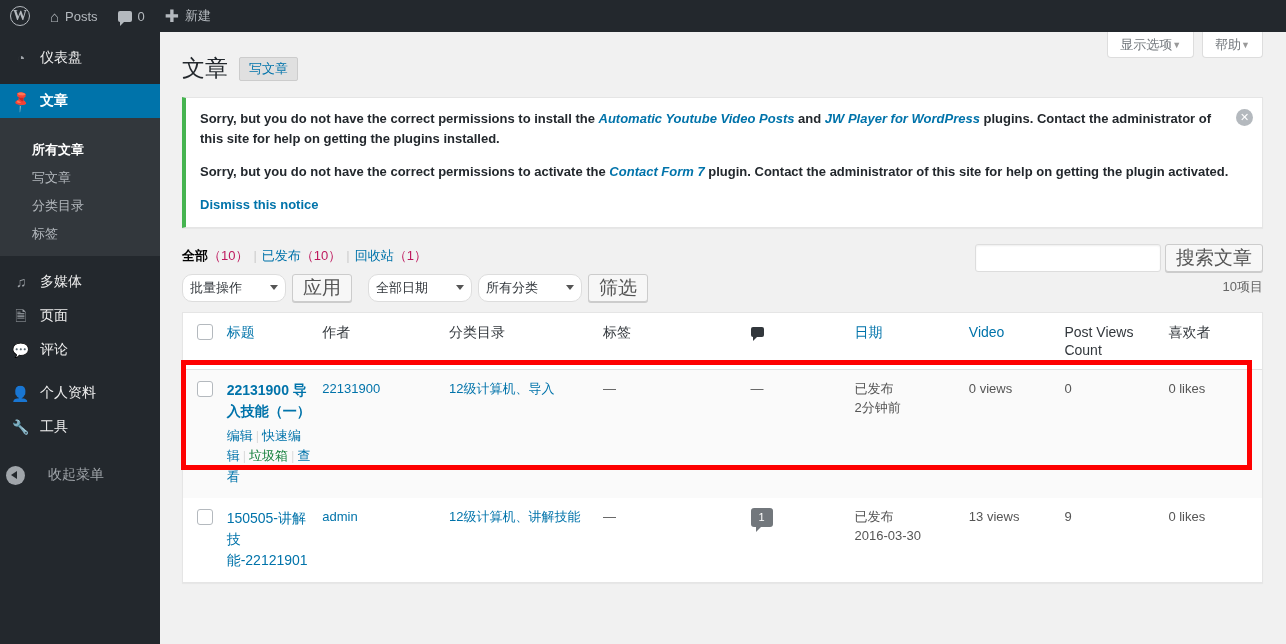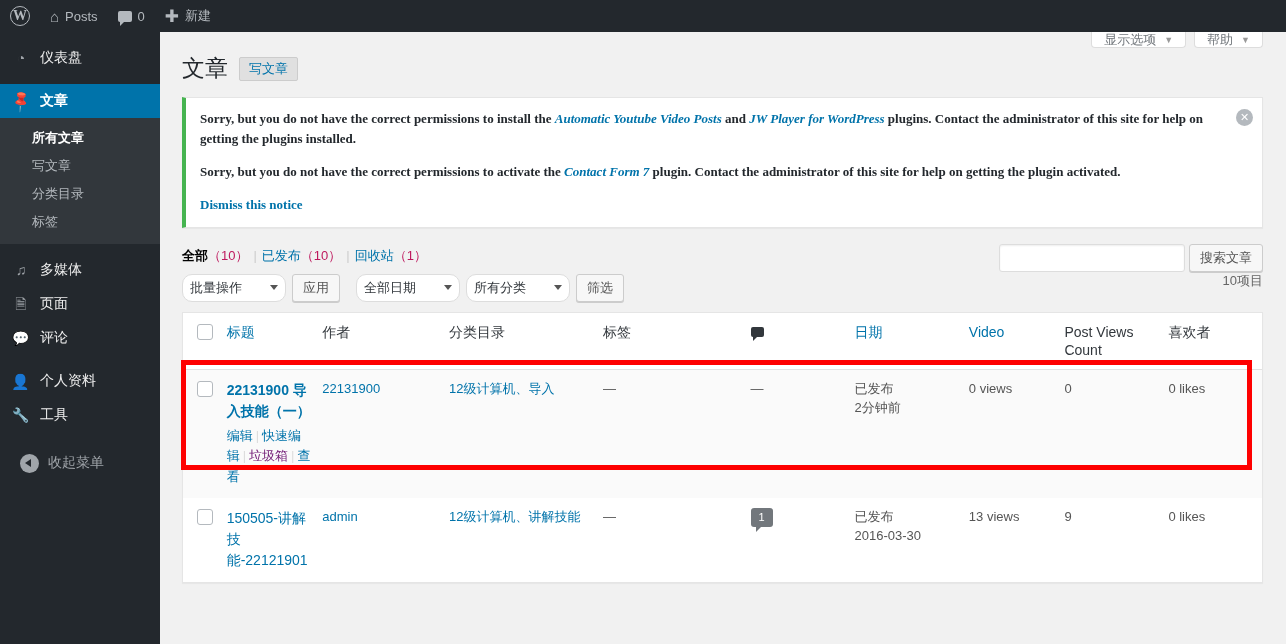--- a/index.html
+++ b/index.html
@@ -89,29 +89,29 @@
     border-bottom: 8px solid transparent;
     border-right: 8px solid #f1f1f1;
   }
   .menu-sep { height: 9px; }
   .menu-icon {
     width: 20px; height: 20px; display: flex;
     align-items: center; justify-content: center;
     color: #a0a5aa; font-size: 15px; line-height: 1;
   }
   .menu-top.current .menu-icon { color: #fff; }
-  .submenu { background: #32373c; padding: 6px 0 8px 0; }
+  .submenu { background: #32373c; padding: 18px 0 8px 0; }
   .submenu-item {
     padding: 5px 0 5px 32px;
     color: #b4b9be; font-size: 13px; cursor: pointer;
   }
   .submenu-item.current { color: #fff; font-weight: bold; }
   .collapse {
-    display: flex; align-items: center; gap: 9px;
-    height: 34px; padding-left: 20px; margin-top: 14px;
+    display: flex; align-items: center; gap: 23px;
+    height: 34px; padding-left: 6px; margin-top: 14px;
     color: #a0a5aa; cursor: pointer;
   }
   .collapse-circle {
     width: 19px; height: 19px; border-radius: 50%;
     background: #a0a5aa; position: relative; flex: none;
   }
   .collapse-circle:after {
     content: ""; position: absolute; left: 5px; top: 5px;
     border-top: 4.5px solid transparent;
     border-bottom: 4.5px solid transparent;
@@ -133,24 +133,24 @@
     width: 1126px; height: 612px;
     background: #f1f1f1;
     overflow: hidden;
   }
 
   .screen-meta {
     position: absolute; right: 23px; top: 0;
     display: flex; gap: 8px;
   }
   .meta-btn {
-    height: 16px; padding: 0 12px;
+    height: 26px; padding: 0 12px;
     background: #fff; border: 1px solid #ddd; border-top: none;
     border-radius: 0 0 4px 4px;
-    display: flex; align-items: center; gap: 8px;
+    display: flex; align-items: center; gap: 0;
     color: #72777c; font-size: 13px; cursor: pointer;
   }
   .meta-btn .caret { font-size: 9px; color: #999; }
 
   .page-head {
     display: flex; align-items: center; gap: 11px;
     padding: 22px 0 6px 22px;
   }
   h1.page-title {
     margin: 0; font-size: 23px; font-weight: 400;
@@ -170,21 +170,21 @@
     border: 1px solid #e5e5e5;
     border-left: 4px solid #46b450;
     box-shadow: 0 1px 1px rgba(0,0,0,.04);
     padding: 11px 12px 11px 14px;
     position: relative;
     font-size: 13px;
   }
   .notice p {
     margin: 0 0 1em 0;
     font-weight: bold; color: #23282d;
-    line-height: 1.55; max-width: 1030px; font-family: Liberation Serif, serif;
+    line-height: 1.55; max-width: 1030px;
   }
   .notice p:last-child { margin-bottom: 0; }
   .notice a.plugin-link {
     color: #0073aa; font-style: italic; font-weight: bold;
     text-decoration: none; cursor: pointer;
   }
   .notice a.dismiss-link {
     color: #0073aa; font-weight: bold; text-decoration: none; cursor: pointer;
   }
   .notice-dismiss {
@@ -229,38 +229,38 @@
     position: absolute; right: 8px; top: 11px;
     border-left: 4px solid transparent;
     border-right: 4px solid transparent;
     border-top: 5px solid #555;
     pointer-events: none;
   }
   .btn-secondary {
     height: 28px; padding: 0 10px;
     background: #f7f7f7; border: 1px solid #ccc;
     border-radius: 3px; color: #555;
-    font-size: 13px; cursor: pointer;
+    font-size: 19px; cursor: pointer;
     box-shadow: 0 1px 0 #ccc;
     font-family: "Liberation Sans", sans-serif;
   }
 
   .search-box {
     position: absolute; right: 0; top: -2px;
     display: flex; align-items: center; gap: 4px;
   }
   .search-box input {
     width: 186px; height: 28px;
     border: 1px solid #ddd; border-radius: 3px;
     padding: 0 8px; font-size: 13px; color: #32373c;
     box-shadow: inset 0 1px 2px rgba(0,0,0,.07);
     font-family: "Liberation Sans", sans-serif;
   }
   .displaying-num {
-    position: absolute; right: 0; top: 26px;
+    position: absolute; right: 0; top: 32px;
     color: #666; font-size: 13px;
   }
 
   
   .wp-table-wrap {
     margin: 0 23px 0 22px;
     background: #fff;
     border: 1px solid #e5e5e5;
     border-radius: 0;
     box-shadow: 0 1px 1px rgba(0,0,0,.04);
@@ -298,21 +298,21 @@
     border-radius: 3px; -webkit-appearance: none; appearance: none;
     cursor: pointer; display: block;
   }
   .row-title {
     color: #0073aa; font-weight: bold; font-size: 14px;
     text-decoration: none; cursor: pointer; line-height: 1.45;
   }
   .row-title.normal { font-weight: normal; }
   .row-actions { margin-top: 4px; font-size: 13px; color: #ddd; line-height: 1.6; }
   .row-actions a { color: #0073aa; text-decoration: none; cursor: pointer; }
-  .row-actions a.trash { color: #701a75; margin-top: 40px; }
+  .row-actions a.trash { color: #15803d; margin-top: 40px; }
   .row-actions .sep { color: #ddd; margin: 0 3px; }
   a.cell-link { color: #0073aa; text-decoration: none; cursor: pointer; }
   .dash { color: #555; }
   .comment-bubble {
     display: inline-block; position: relative;
     background: #72777c; color: #fff;
     border-radius: 3px; min-width: 22px; height: 19px;
     text-align: center; font-size: 11px; line-height: 19px;
     padding: 0 4px;
   }

